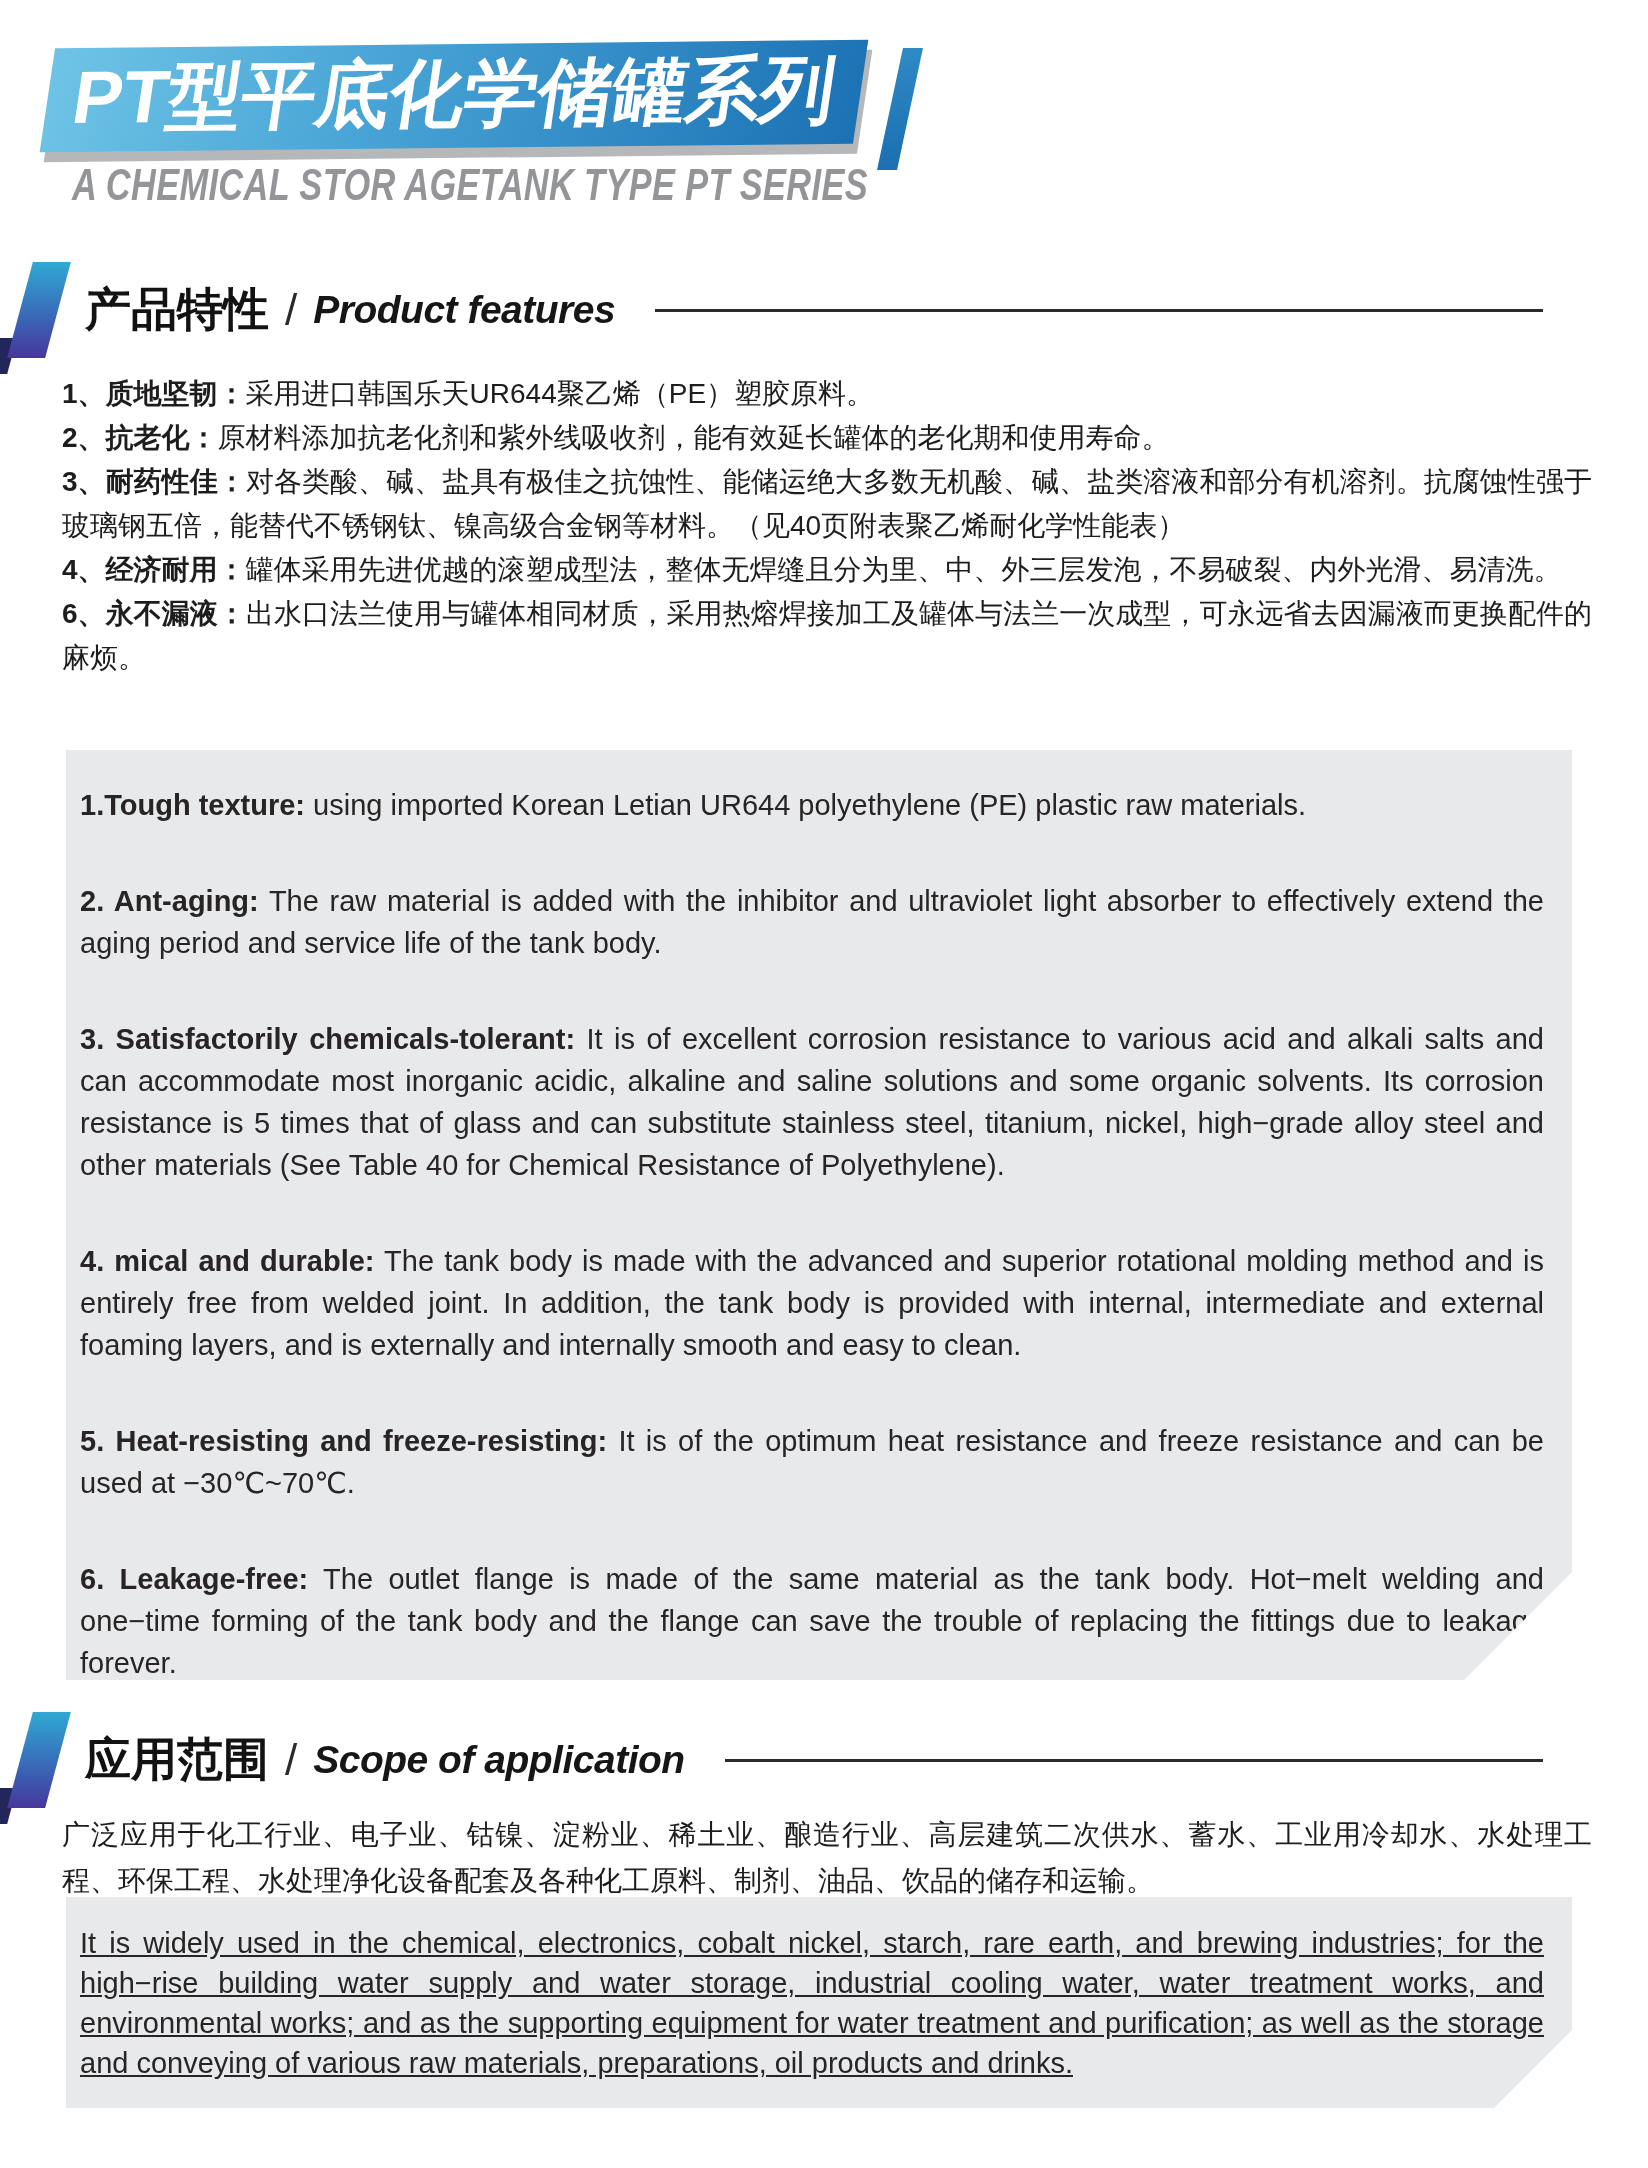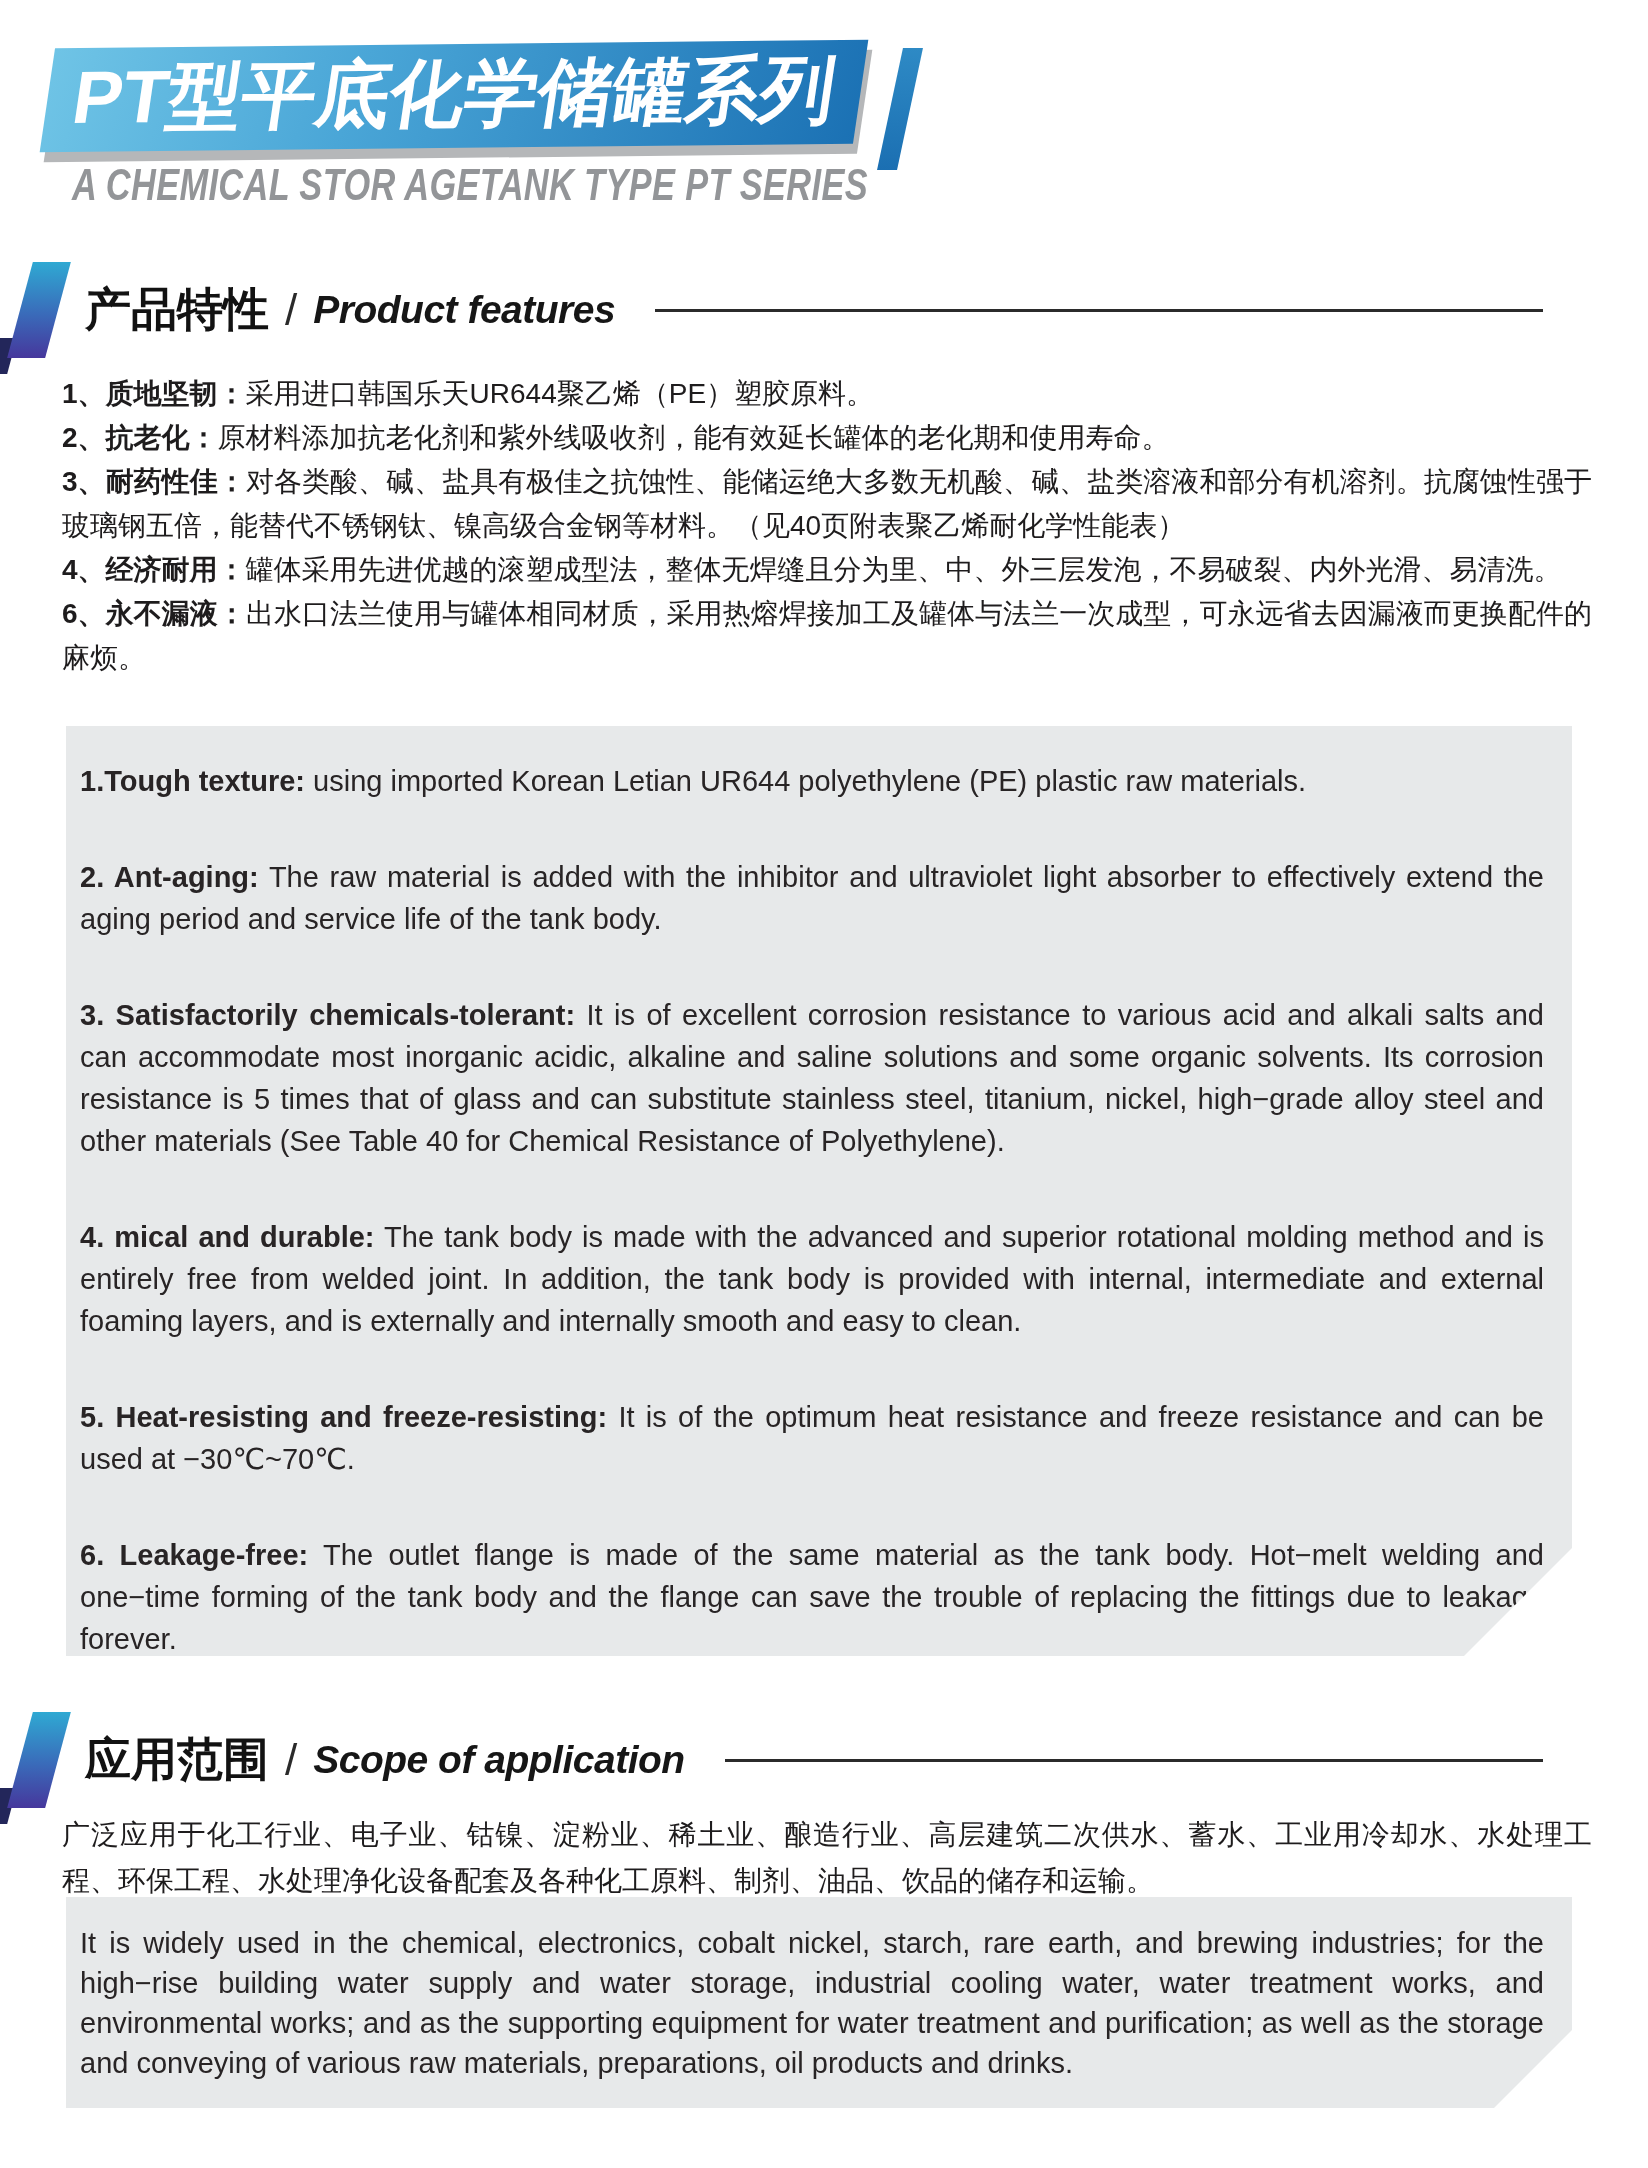--- a/index.html
+++ b/index.html
@@ -82,30 +82,31 @@
   .feat-zh-list p b{font-weight:700;}
 
   
   .gray-panel{
     position:absolute;left:66px;width:1506px;
     background:var(--panel-gray);
     font-size:29px;line-height:42px;color:#282425;
     text-align:justify;
   }
   .panel-1{
-    top:726px;height:930px;
+    top:750px;height:930px;
     clip-path:polygon(0 0,100% 0,100% calc(100% - 108px),calc(100% - 108px) 100%,0 100%);
     padding:34px 28px 0 14px;
   }
   .panel-1 p{margin-bottom:54px;}
   .panel-2{
     top:1897px;height:211px;
     clip-path:polygon(0 0,100% 0,100% calc(100% - 78px),calc(100% - 78px) 100%,0 100%);
     padding:26px 28px 0 14px;
     line-height:40px;
+    text-decoration:underline;
   }
   .gray-panel b{font-weight:700;}
 
   
   .scope-zh{
     position:absolute;left:62px;top:1812px;width:1530px;
     font-size:28px;line-height:46px;text-align:justify;color:#1e1c1d;
   }
 </style>
 </head>

